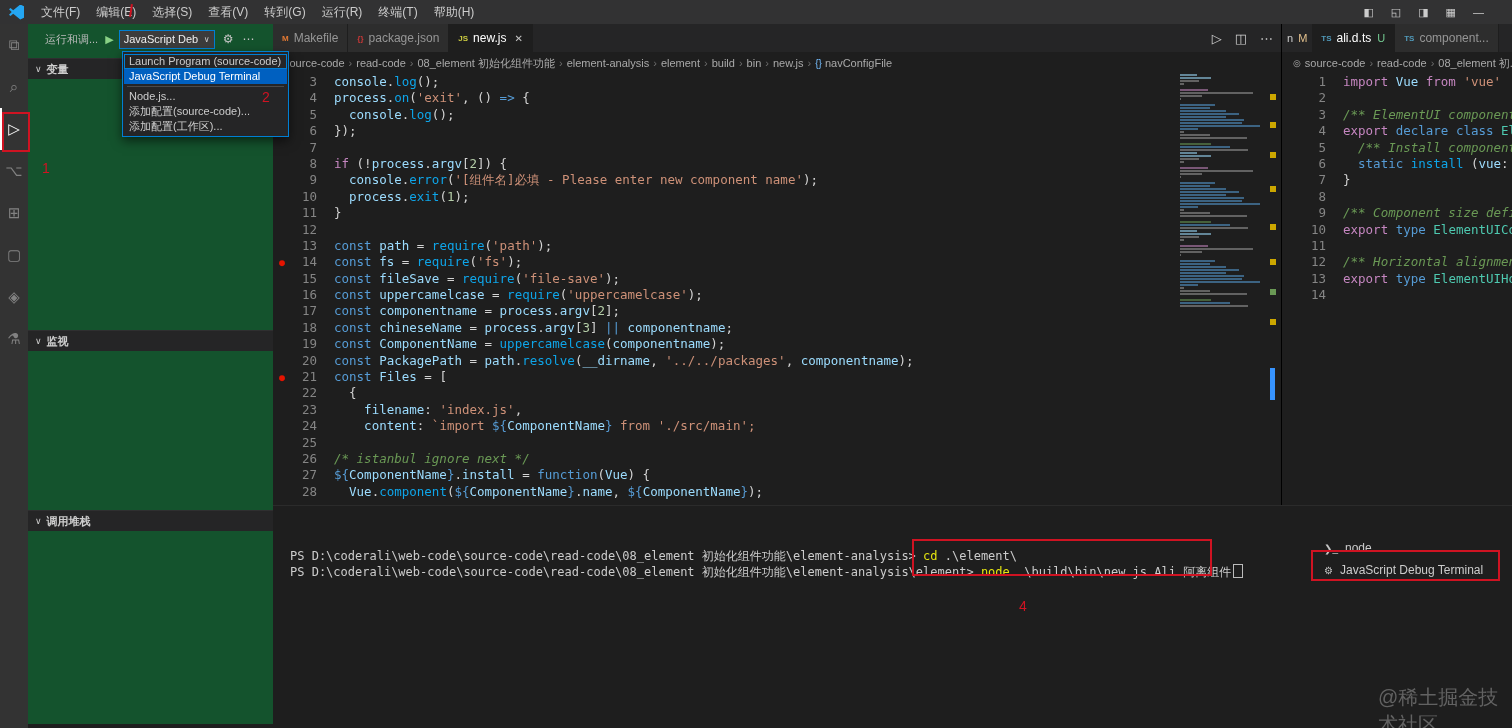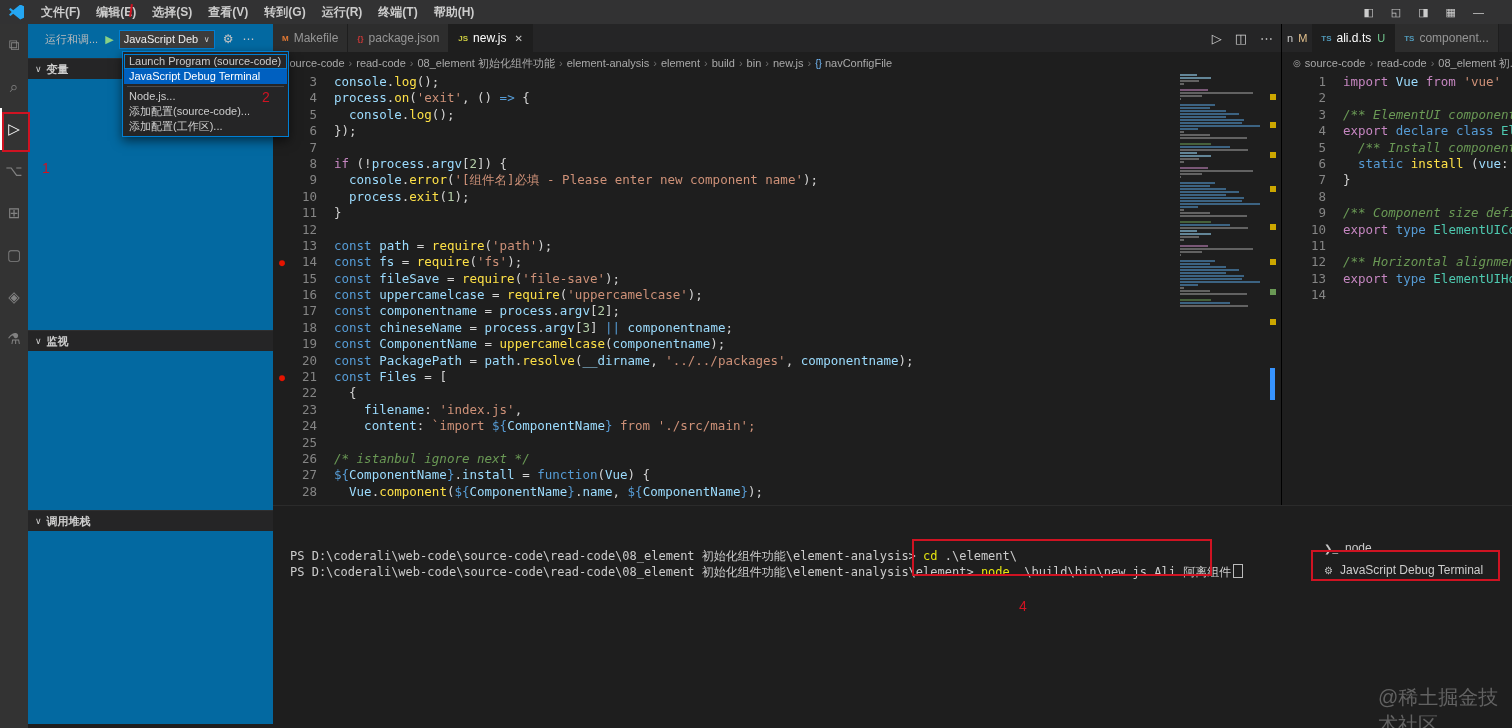--- a/index.html
+++ b/index.html
@@ -2,32 +2,32 @@
 <html><head>
 <meta charset="utf-8">
 <style>
   html,body{margin:0;padding:0;background:#111;}
   #root{position:relative;width:1512px;height:728px;background:#1e1e1e;overflow:hidden;
         font-family:"Liberation Sans",sans-serif;color:#cccccc;-webkit-font-smoothing:antialiased;}
   
   .titlebar{position:absolute;top:0;left:0;right:0;height:24px;background:#323233;display:flex;align-items:center;font-size:12px;z-index:40;}
   .logo{width:15px;height:15px;margin:0 9px 0 9px;background:#24a6f2;
         clip-path:polygon(75% 0,100% 12%,100% 88%,75% 100%,28% 62%,10% 76%,0 68%,18% 50%,0 32%,10% 24%,28% 38%);}
-  #menubar{display:flex;height:24px;align-items:center;font-weight:bold;}
+  #menubar{display:flex;height:24px;align-items:center;}
   .menu-item{padding:0 8px;line-height:24px;color:#cccccc;cursor:default;white-space:nowrap;}
   .window-title{position:absolute;left:50%;transform:translateX(-50%);line-height:24px;color:#bbbbbb;white-space:nowrap;font-size:12px;}
   #win-controls{position:absolute;right:28px;top:0;display:flex;gap:17px;line-height:24px;font-size:11px;color:#cccccc;}
   .win-icon{cursor:default;}
   
   .activitybar{position:absolute;left:0;top:24px;width:28px;bottom:0;background:#333333;z-index:10;}
   #activity-items{display:flex;flex-direction:column;align-items:center;}
   .ab-item{width:28px;height:42px;display:flex;align-items:center;justify-content:center;font-size:15px;color:#828282;cursor:pointer;}
   .ab-item.active{color:#ffffff;box-shadow:inset 2px 0 0 #ffffff;}
   
-  .sidebar{position:absolute;left:28px;top:24px;width:245px;bottom:4px;background:#0369a1;font-size:12px;z-index:11;text-align:center;}
+  .sidebar{position:absolute;left:28px;top:24px;width:245px;bottom:4px;background:#14532d;font-size:12px;z-index:11;text-align:center;}
   .sb-header{position:absolute;top:4px;left:0;right:0;height:22px;display:flex;align-items:center;}
   .sb-title{margin-left:17px;font-size:11px;color:#bbbbbb;white-space:nowrap;}
   .run-button{color:#89d185;margin-left:7px;font-size:11px;cursor:pointer;}
   .config-select{margin-left:5px;width:86px;height:17px;background:#3c3c3c;border:1px solid #007fd4;color:#eeeeee;
                  font-size:11px;display:flex;align-items:center;justify-content:space-between;padding:0 4px;cursor:pointer;}
   .chev{font-size:8px;color:#cccccc;}
   .gear{margin-left:8px;color:#c5c5c5;font-size:12px;cursor:pointer;}
   .more{margin-left:9px;color:#c5c5c5;font-size:12px;cursor:pointer;}
   .sb-section{position:absolute;left:0;right:0;height:20px;display:flex;align-items:center;font-size:11px;font-weight:bold;color:#cccccc;border-top:1px solid #2f2f30;background:#252526;}
   .sb-section .chevron{margin:0 5px 0 7px;font-size:9px;font-weight:normal;color:#cccccc;}
@@ -58,21 +58,21 @@
   .bc-item{cursor:pointer;}
   .bc-lead{margin-right:4px;font-size:9px;color:#a9a9a9;}
   .bc-symbol-icon{color:#75beff;margin-right:3px;font-size:10px;}
   .code{position:absolute;top:50px;left:0;right:0;bottom:0;font-family:"DejaVu Sans Mono","Liberation Mono",monospace;
         font-size:12.5px;line-height:16.4px;white-space:pre;overflow:hidden;}
   .cline{display:flex;height:16.4px;}
   .bpcol{width:18px;text-align:center;flex:none;}
   .bp{color:#e51400;font-size:10px;line-height:16.4px;}
   .lnum{width:26px;flex:none;text-align:right;color:#858585;}
   .ltext{margin-left:17px;flex:none;color:#d4d4d4;}
-  .tk-kw{color:#569cd6}.tk-ctrl{color:#c586c0}.tk-var{color:#9cdcfe}.tk-fn{color:#fde047}
+  .tk-kw{color:#569cd6}.tk-ctrl{color:#c586c0}.tk-var{color:#9cdcfe}.tk-fn{color:#0ea5e9}
   .tk-str{color:#ce9178}.tk-num{color:#b5cea8}.tk-cmt{color:#6a9955;font-style:italic}
   .tk-pun{color:#d4d4d4}.tk-type{color:#4ec9b0}
   #minimap{position:absolute;right:17px;top:50px;width:84px;}
   .mm{height:2px;margin-bottom:1px;opacity:.55;}
   #ovruler{position:absolute;right:5px;top:50px;width:6px;bottom:0;}
   .ovmark{position:absolute;width:6px;height:6px;}
   .bluebar{position:absolute;right:6px;top:344px;width:5px;height:32px;background:#3794ff;}
   
   #panel{position:absolute;left:273px;top:505px;right:0;bottom:0;background:#1e1e1e;border-top:1px solid #2b2b2b;}
   #ptabs{display:flex;padding-left:14px;height:32px;align-items:center;font-size:12px;color:#969696;}

